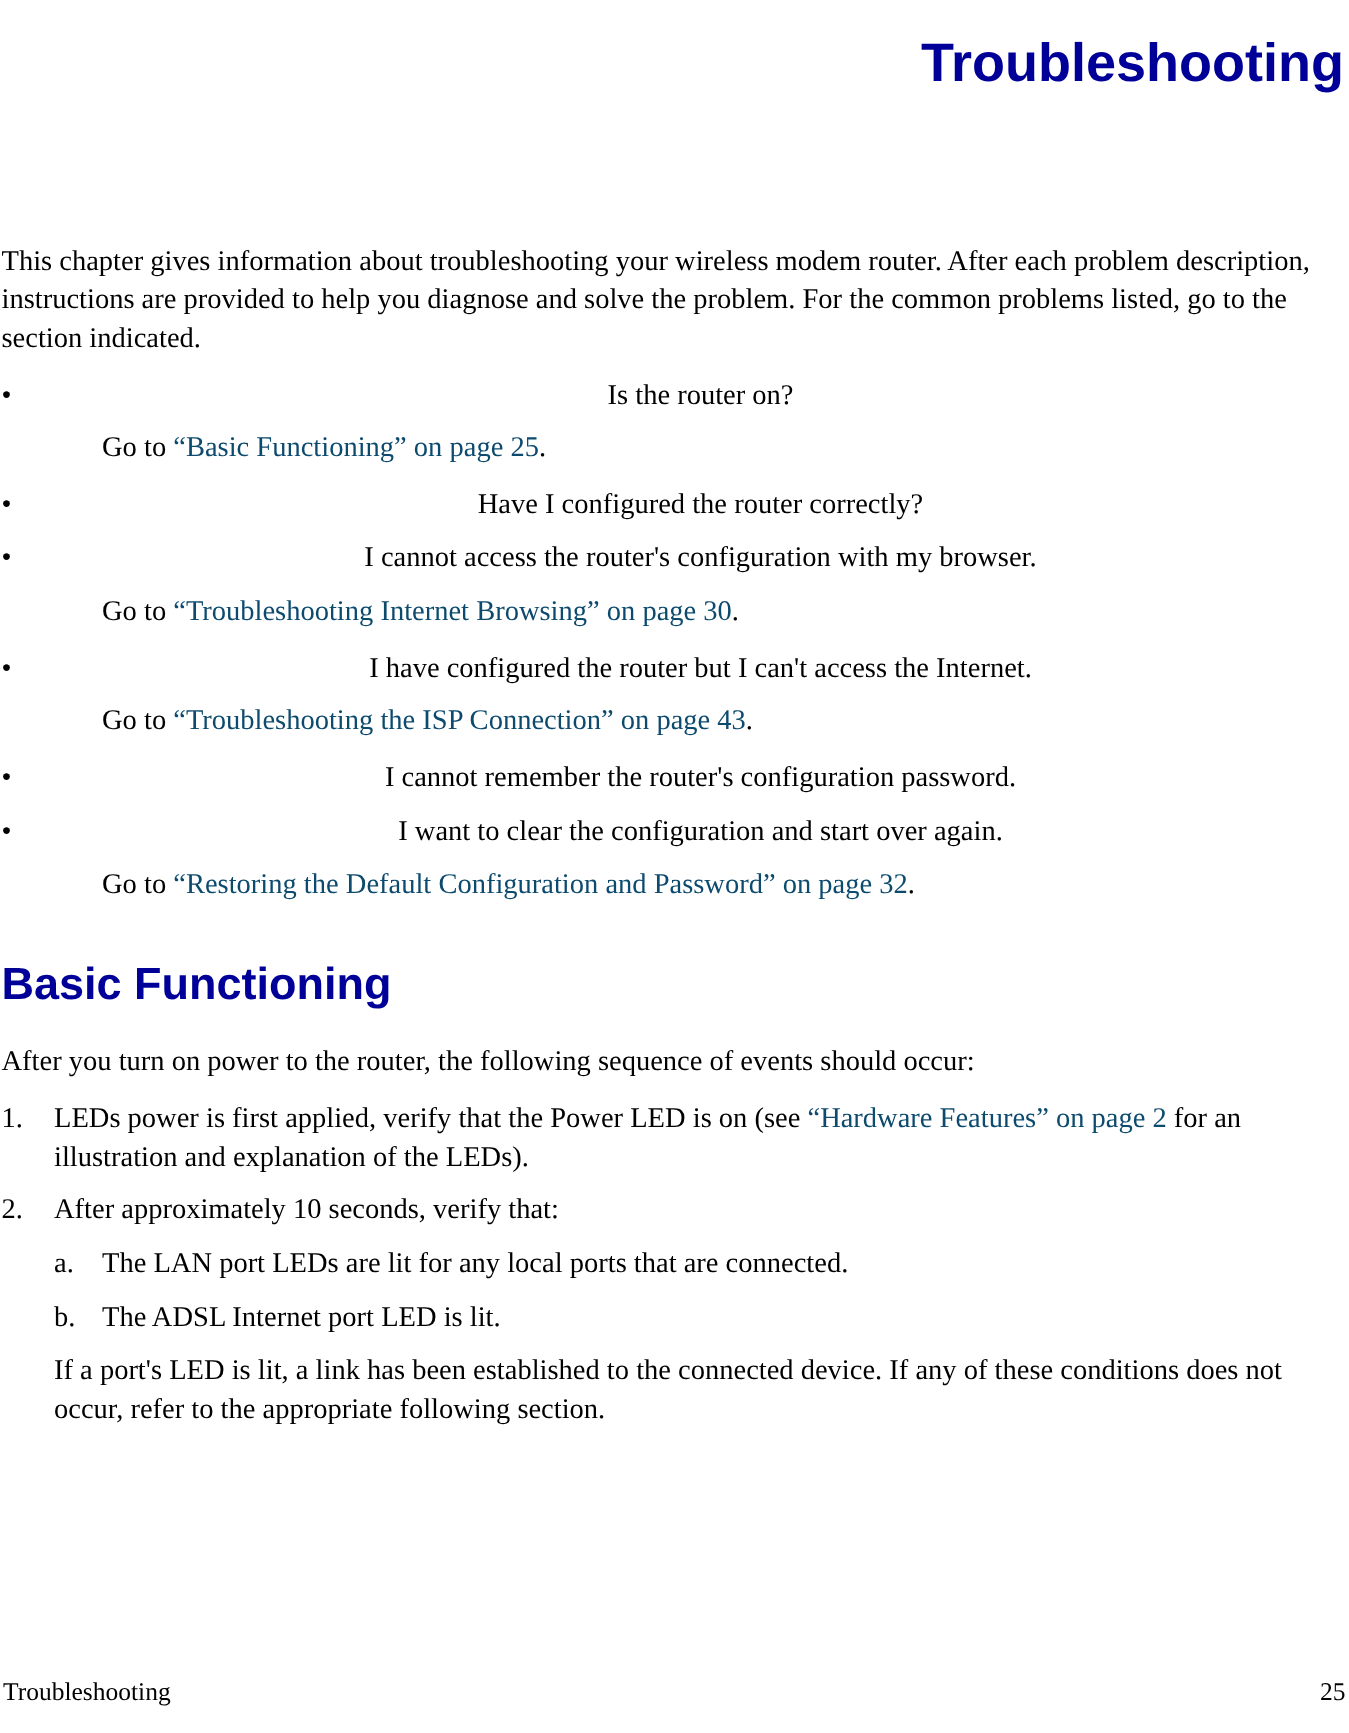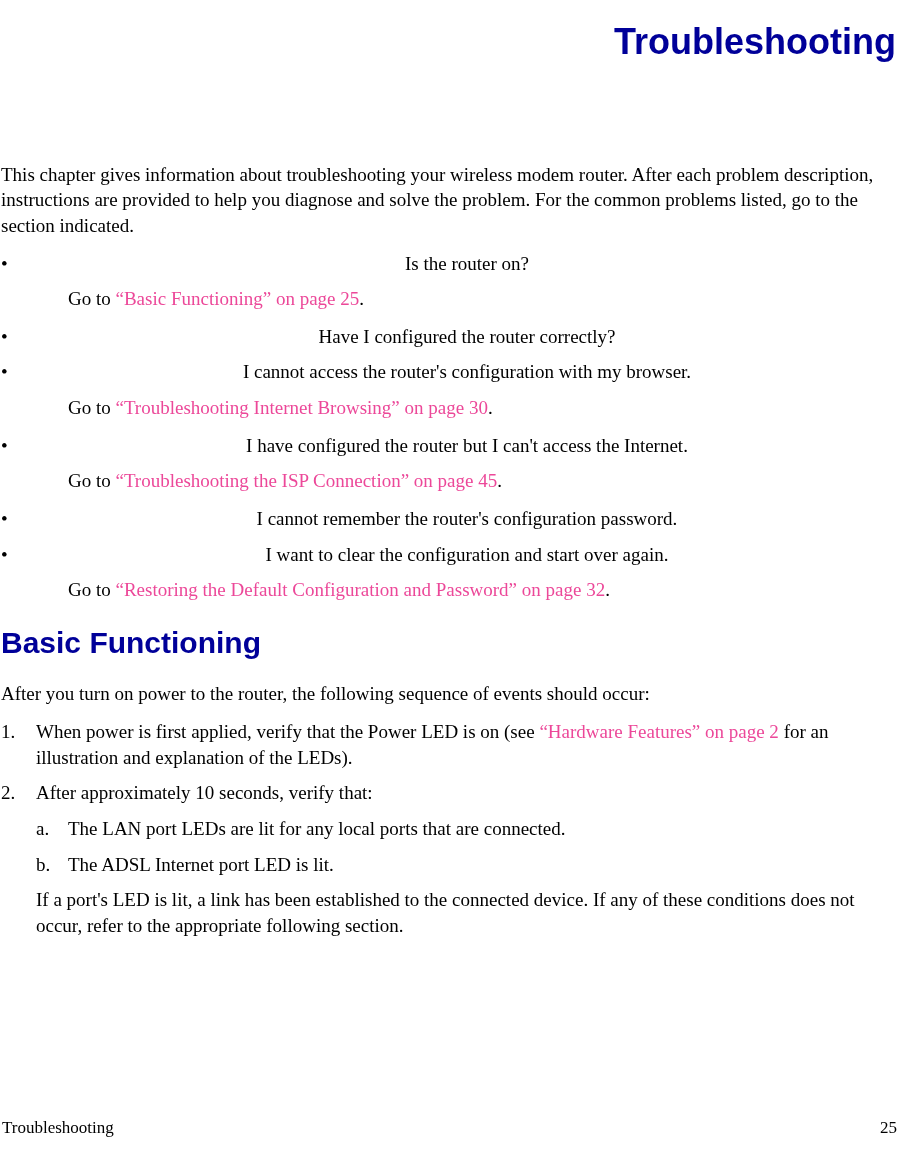--- a/index.html
+++ b/index.html
@@ -44,28 +44,28 @@
     }
     .bullet-text {
       flex: 1;
       text-align: center;
     }
     .goto {
       margin-left: 67px;
       margin-bottom: 12px;
     }
     .link {
-      color: #ec4899;
+      color: #0c4a6e;
     }
     h2.section {
       font-family: Arial, Helvetica, sans-serif;
       font-size: 30px;
       font-weight: bold;
       color: #000099;
-      margin-top: 20px;
+      margin-top: 34px;
       margin-bottom: 18px;
     }
     .section-intro {
       margin-bottom: 12px;
     }
     .ordered-item {
       display: flex;
       margin-bottom: 10px;
     }
     .ordered-mark {
@@ -129,21 +129,21 @@
   </div>
   <p class="goto">
     <span>Go to </span><span class="link">“Troubleshooting Internet Browsing” on page 30</span><span>.</span>
   </p>
 
   <div class="bullet-item">
     <span class="bullet-mark">•</span>
     <span class="bullet-text">I have configured the router but I can't access the Internet.</span>
   </div>
   <p class="goto">
-    <span>Go to </span><span class="link">“Troubleshooting the ISP Connection” on page 45</span><span>.</span>
+    <span>Go to </span><span class="link">“Troubleshooting the ISP Connection” on page 43</span><span>.</span>
   </p>
 
   <div class="bullet-item">
     <span class="bullet-mark">•</span>
     <span class="bullet-text">I cannot remember the router's configuration password.</span>
   </div>
 
   <div class="bullet-item">
     <span class="bullet-mark">•</span>
     <span class="bullet-text">I want to clear the configuration and start over again.</span>
@@ -152,21 +152,21 @@
     <span>Go to </span><span class="link">“Restoring the Default Configuration and Password” on page 32</span><span>.</span>
   </p>
 
   <h2 class="section">Basic Functioning</h2>
 
   <p class="section-intro">After you turn on power to the router, the following sequence of events should occur:</p>
 
   <div class="ordered-item">
     <span class="ordered-mark">1.</span>
     <span class="ordered-text">
-      <span>When power is first applied, verify that the Power LED is on (see </span><span class="link">“Hardware Features” on page 2</span><span> for an illustration and explanation of the LEDs).</span>
+      <span>LEDs power is first applied, verify that the Power LED is on (see </span><span class="link">“Hardware Features” on page 2</span><span> for an illustration and explanation of the LEDs).</span>
     </span>
   </div>
 
   <div class="ordered-item">
     <span class="ordered-mark">2.</span>
     <span class="ordered-text">After approximately 10 seconds, verify that:</span>
   </div>
 
   <div class="sub-item">
     <span class="sub-mark">a.</span>

